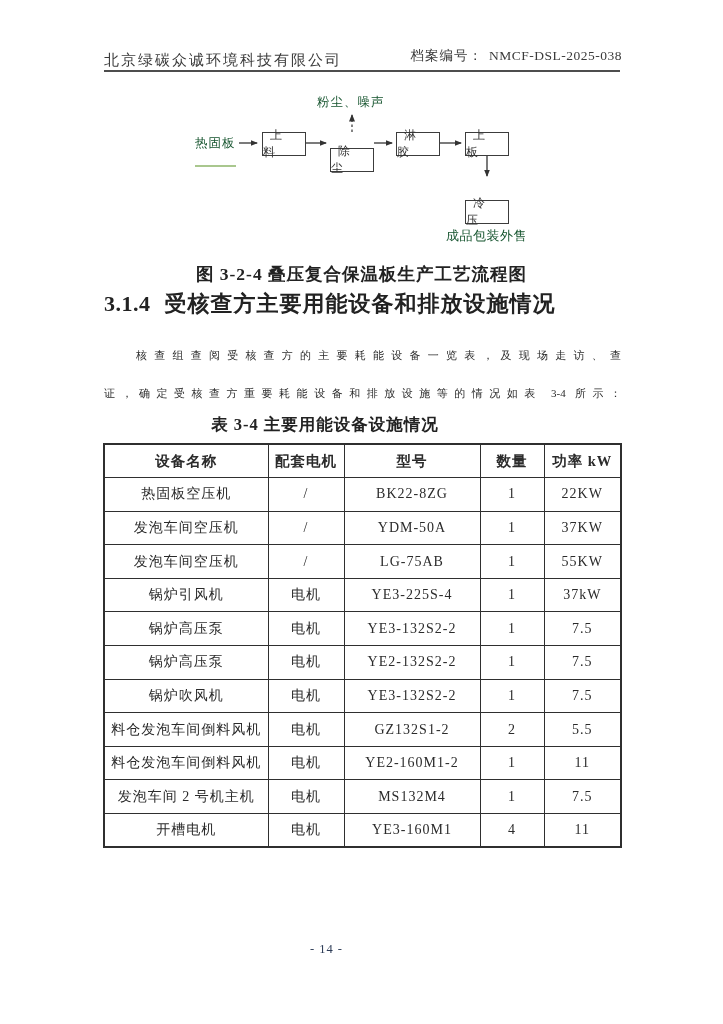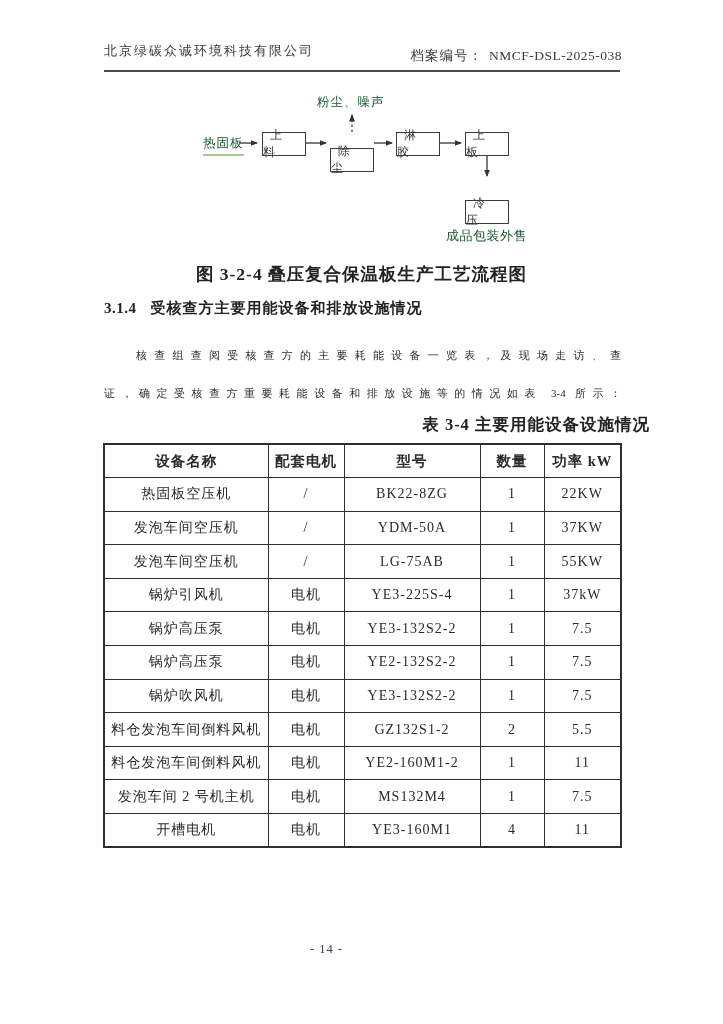--- a/index.html
+++ b/index.html
@@ -8,42 +8,42 @@
     background: #ffffff;
     font-family: "Liberation Serif", "DejaVu Serif", serif;
     color: #2b2b2b;
     overflow: hidden;
     position: relative;
   }
   .abs { position: absolute; }
 
   
   .hdr-company {
-    left: 104px; top: 42px;
-    font-size: 13px; letter-spacing: 2px; color: #3a3a3a; font-family: Liberation Serif, serif;
+    left: 104px; top: 51px;
+    font-size: 15px; letter-spacing: 2px; color: #3a3a3a; font-family: Liberation Serif, serif;
   }
   .hdr-archive {
     top: 47px; right: 101px;
     font-size: 13.5px; color: #3a3a3a; letter-spacing: 1px;
     white-space: nowrap;
   }
   .hdr-archive .num { letter-spacing: 0.5px; margin-left: 6px; margin-top: 40px; }
   .hdr-line {
     left: 104px; top: 70px; width: 516px; height: 2px;
     background: #4d4d4d;
   }
 
   
   .flow { left: 0; top: 90px; width: 723px; height: 160px; }
   .flow svg { position: absolute; left: 0; top: 0; }
   .flow-label {
     position: absolute; font-size: 12.5px; color: #14532d;
     white-space: nowrap; letter-spacing: 1px;
   }
-  .flow-input { left: 203px; top: 45px; border-bottom: 2px solid #a9c78e; padding-bottom: 2px; }
+  .flow-input { left: 195px; top: 45px; border-bottom: 2px solid #a9c78e; padding-bottom: 13px; }
   .flow-emission { left: 317px; top: 4px; }
   .flow-output { left: 446px; top: 137px; font-size: 13px; letter-spacing: 0.5px; }
   .flow-box {
     position: absolute; width: 44px; height: 24px;
     border: 1.3px solid #3c3c3c; background: #fff;
     display: flex; align-items: center; justify-content: center;
     font-size: 12px; color: #333;
     letter-spacing: 7px; text-indent: 7px;
   }
   .fb0 { left: 262px; top: 42px; }
@@ -52,32 +52,32 @@
   .fb3 { left: 465px; top: 42px; }
   .fb4 { left: 465px; top: 90px; margin-top: 20px; }
 
   
   .fig-caption {
     left: 0; top: 262px; width: 723px;
     text-align: center; font-weight: bold; font-size: 17.5px;
     letter-spacing: 1px; color: #222;
   }
   .sec-heading {
-    left: 104px; top: 299px; width: 517px;
-    font-weight: bold; font-size: 15px; color: #222;
+    left: 104px; top: 289px; width: 517px;
+    font-weight: bold; font-size: 22px; color: #222;
     white-space: nowrap; letter-spacing: 1px;
   }
   .sec-heading .sec-num { margin-right: 14px; letter-spacing: 0.5px; }
   .para { left: 104px; top: 336px; width: 517px; font-size: 11px; color: #2b2b2b; }
   .para .pline { line-height: 38px; text-align: justify; text-align-last: justify; }
   .para .pline.first { text-indent: 32px; }
 
   .tbl-caption {
     left: 0; top: 414px; width: 650px;
-    text-align: right; font-weight: bold; font-size: 16.5px;
+    text-align: center; font-weight: bold; font-size: 16.5px;
     color: #222; letter-spacing: 1px;
   }
 
   
   .equip-table {
     position: absolute; left: 103px; top: 443px; width: 517px;
     border-collapse: collapse; table-layout: fixed;
     font-size: 14px; color: #2b2b2b;
   }
   .equip-table th, .equip-table td {

